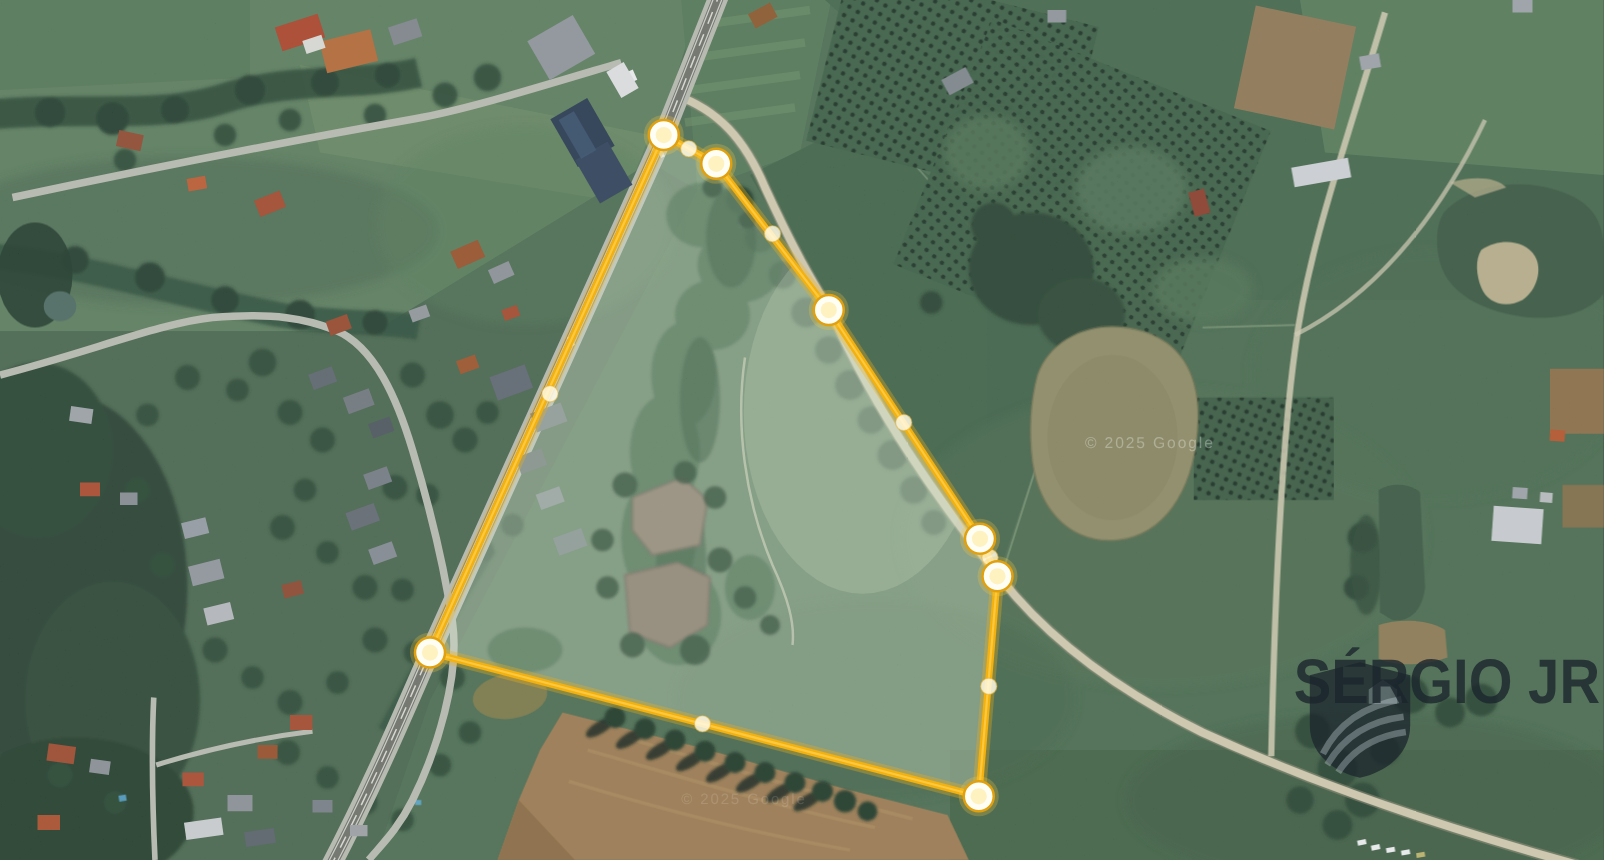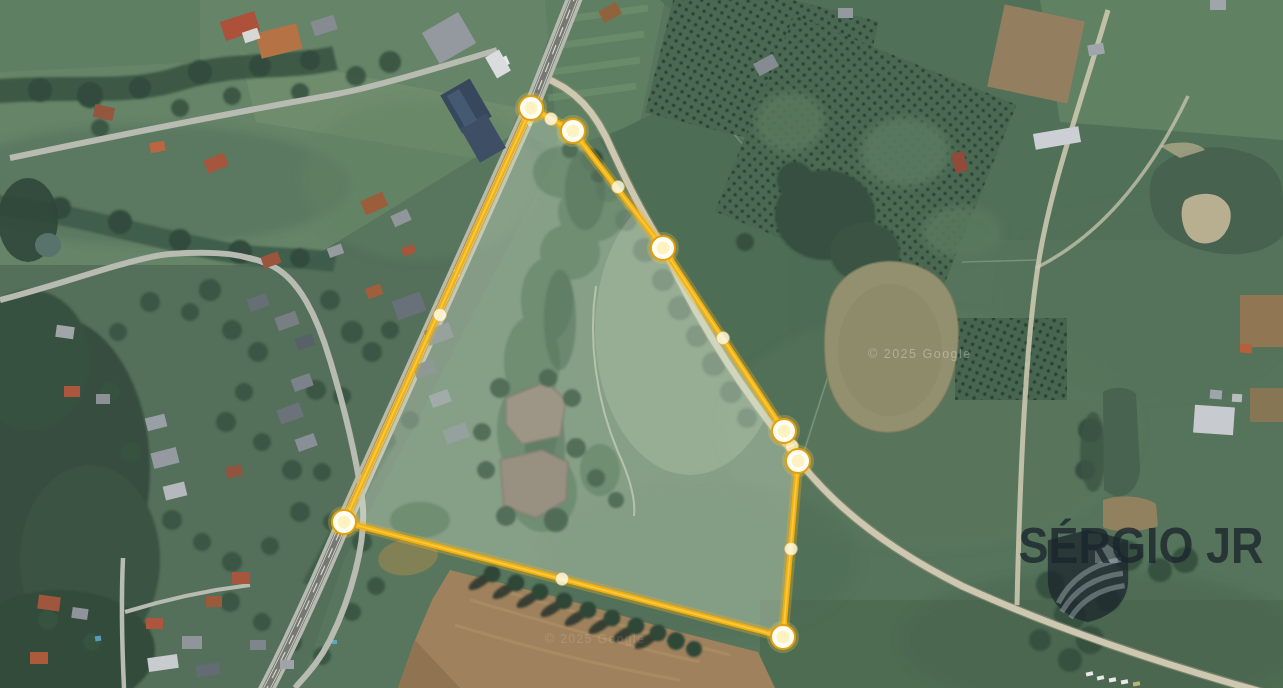--- a/index.html
+++ b/index.html
@@ -10,21 +10,21 @@
   .viewport svg{position:absolute;left:0;top:0;display:block;}
   .copyright{
     position:absolute;color:rgba(255,255,255,0.30);
     font-size:12.5px;letter-spacing:1.5px;pointer-events:none;
     font-family:"Liberation Sans",sans-serif;
   }
   .copyright.c1{left:868px;top:347px;}
   .copyright.c2{left:545px;top:632px;color:rgba(255,255,255,0.13);font-size:12px;}
   .brand{
     position:absolute;left:1002px;top:528px;width:278px;
-    display:flex;flex-direction:column;align-items:center;pointer-events:none;
+    display:flex;flex-direction:column;align-items:flex-end;pointer-events:none;
   }
   .brand .shield{width:88px;height:96px;margin-left:42px;}
   .brand .brand-text{
     margin-top:-8px;font-weight:bold;font-size:45px;line-height:1;
     color:rgba(27,37,45,0.80);white-space:nowrap;letter-spacing:0px;
     transform:scaleY(1.12);transform-origin:center top;
   }
 </style>
 </head>
 <body>

